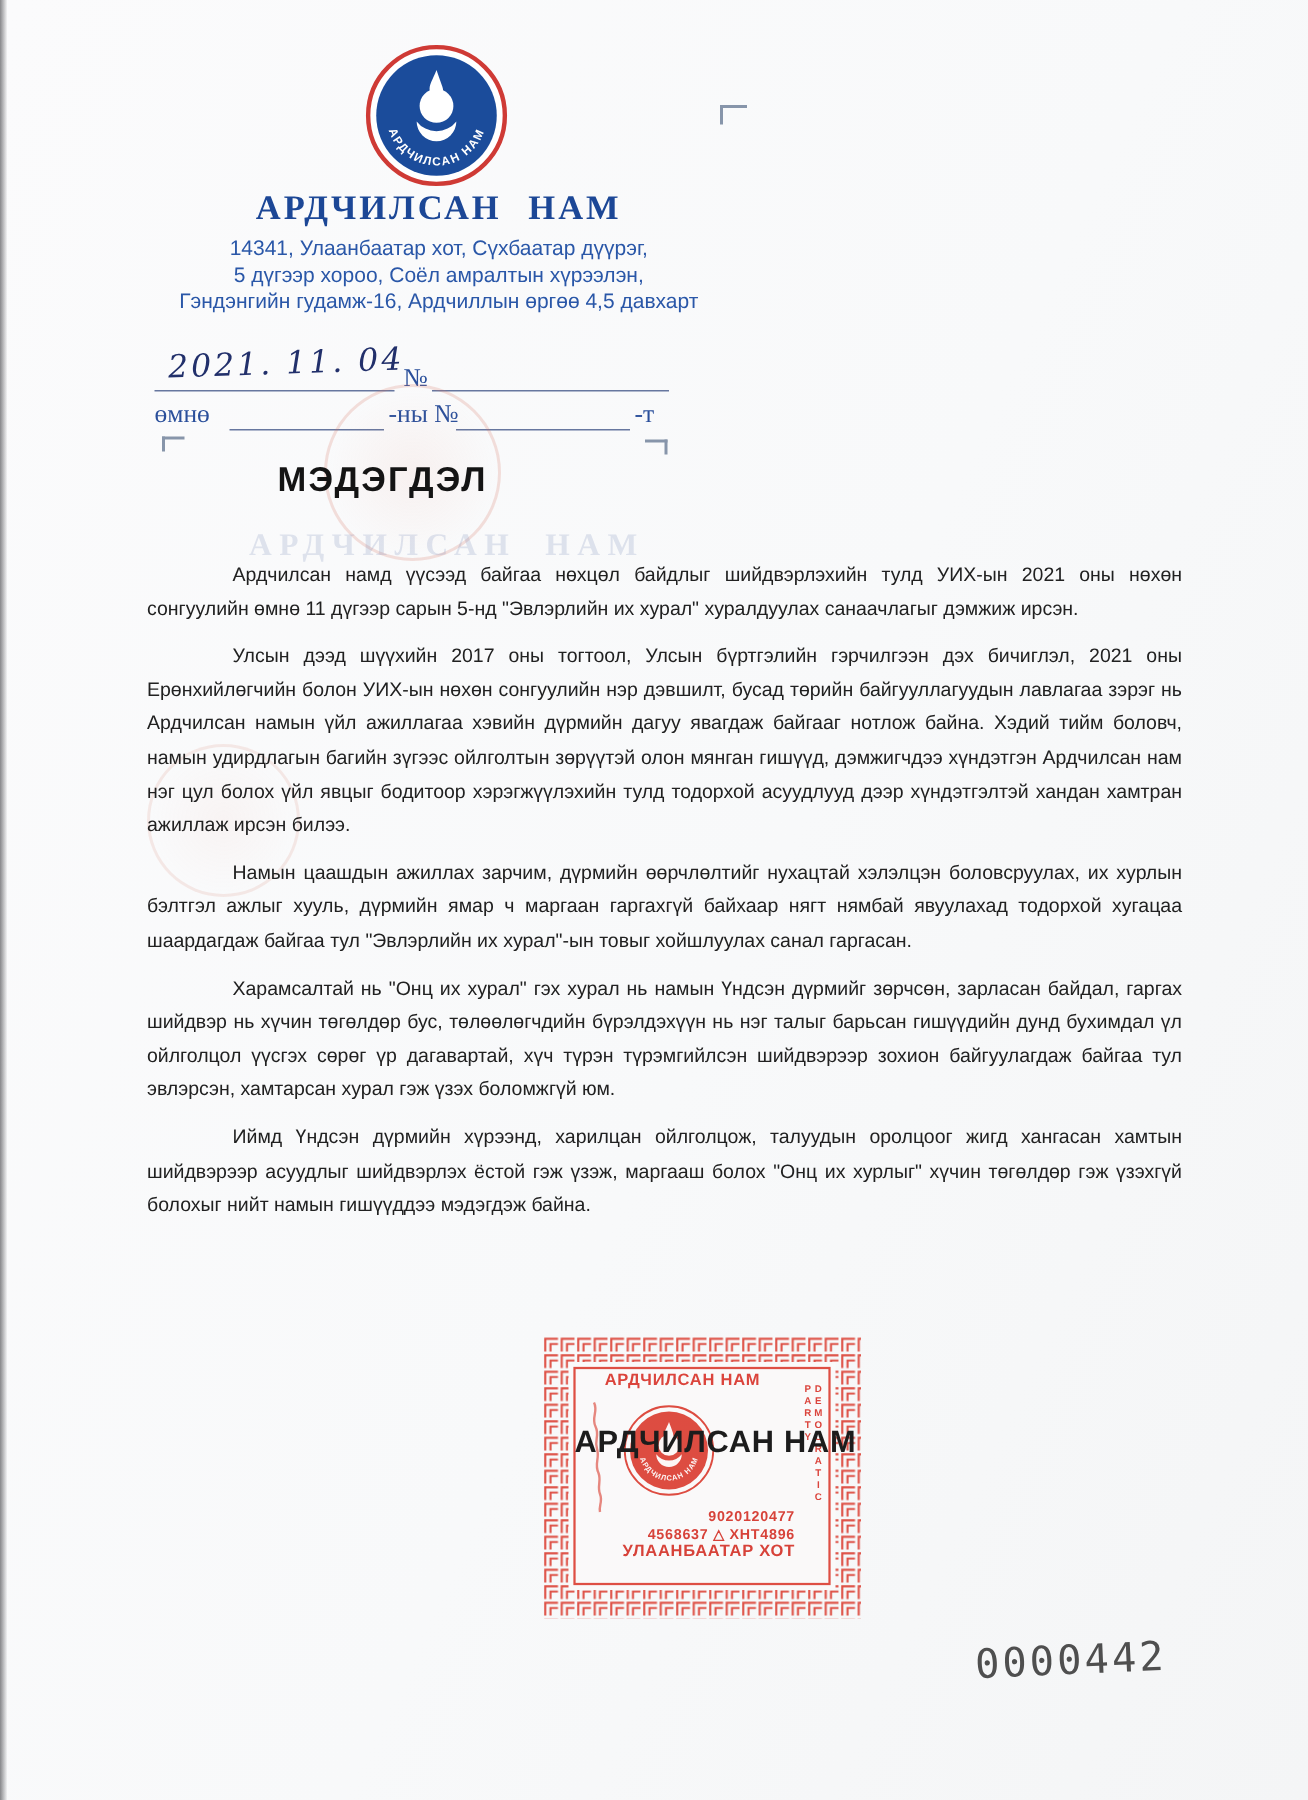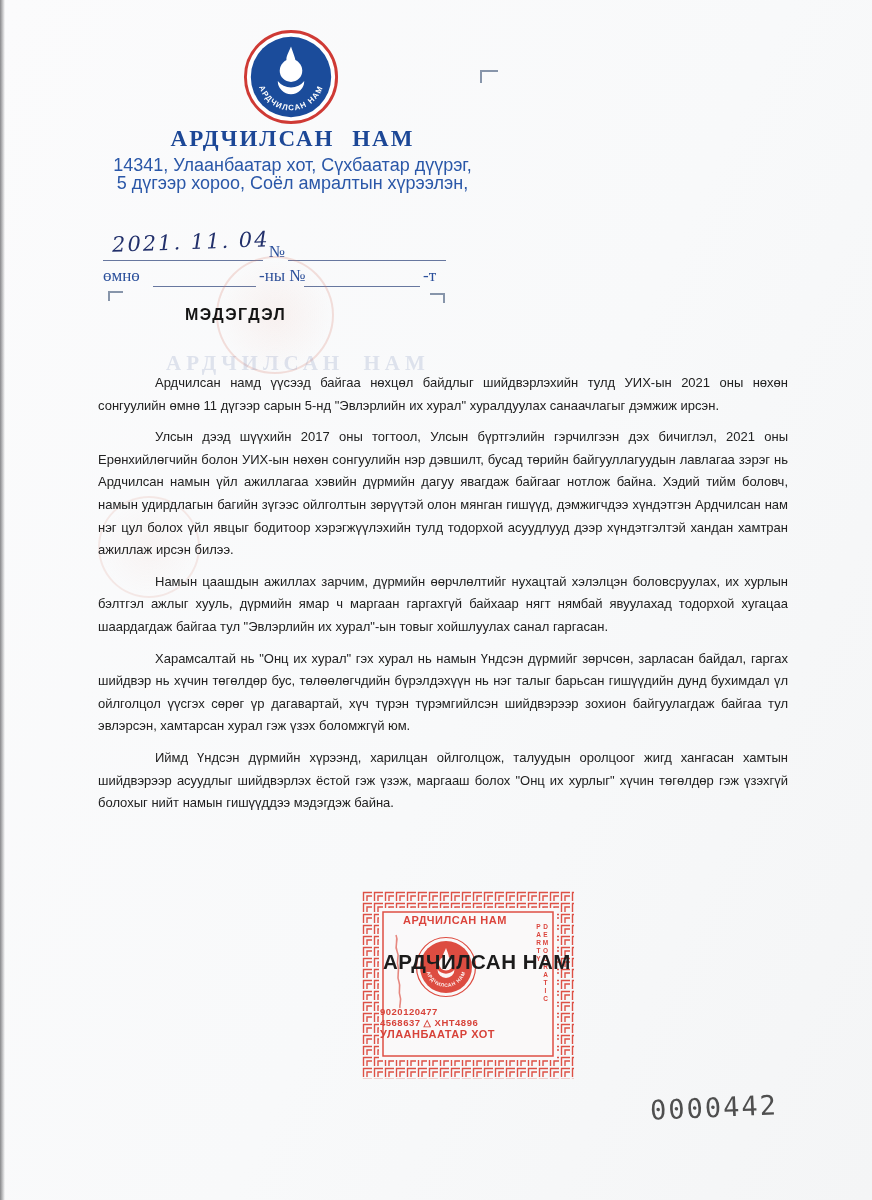--- a/index.html
+++ b/index.html
@@ -10,34 +10,34 @@
   }
   .scan-edge{position:absolute;left:0;top:0;width:5px;height:100%;
     background:linear-gradient(to right,rgba(25,25,30,.85),rgba(25,25,30,0));opacity:.6;}
 
   
   .header{position:absolute;left:55px;top:0;width:475px;text-align:center;}
   .logo{position:absolute;left:187px;top:28px;width:98px;height:98px;}
   .org-name{position:absolute;left:0;top:126px;width:100%;
     font-family:"Liberation Serif",serif;font-weight:bold;font-size:23px;
     letter-spacing:2px;word-spacing:10px;color:#1c4796;}
-  .addr{position:absolute;left:0;top:157px;width:100%;font-size:18px;line-height:17.5px;color:#2a57a8;}
+  .addr{position:absolute;left:0;top:157px;width:100%;font-size:14px;line-height:17.5px;color:#2a57a8;}
 
   
   .mark{position:absolute;border-color:#8795aa;}
   .mark.tl{border-top:2px solid #8795aa;border-left:2px solid #8795aa;}
   .mark.tr{border-top:2px solid #8795aa;border-right:2px solid #8795aa;}
 
   
   .ref-text{position:absolute;font-family:"Liberation Serif",serif;font-size:17px;color:#2a4f9b;}
   .uline{position:absolute;height:1px;background:#67779f;}
   .hand{position:absolute;left:112px;top:230px;font-family:"DejaVu Serif",serif;
     font-style:italic;font-size:21px;color:#22306b;transform:rotate(-2deg);letter-spacing:2px;}
 
-  .doc-title{position:absolute;left:185px;top:306px;font-size:16px;font-weight:bold;
+  .doc-title{position:absolute;left:185px;top:306px;font-size:23px;font-weight:bold;
     letter-spacing:1.5px;color:#141414;}
 
   
   .ghost-circle{position:absolute;border-radius:50%;}
   .gc1{left:216px;top:256px;width:114px;height:114px;
     border:2px solid rgba(214,120,100,.22);
     background:radial-gradient(circle,rgba(235,160,140,.10),rgba(235,160,140,0) 70%);}
   .gc2{left:98px;top:496px;width:98px;height:98px;
     border:2px solid rgba(214,120,100,.14);
     background:radial-gradient(circle,rgba(235,160,140,.07),rgba(235,160,140,0) 70%);}
@@ -52,21 +52,21 @@
   .body-text p:last-child{margin-bottom:0;}
 
   
   .stamp{position:absolute;left:362px;top:891px;width:212px;height:188px;opacity:.93;}
   .stamp svg{position:absolute;left:0;top:0;}
   .stamp-top{position:absolute;left:18px;top:23px;width:150px;text-align:center;
     font-size:11px;font-weight:bold;color:#d9372e;letter-spacing:.5px;}
   .stamp-side{position:absolute;right:25px;top:32px;height:122px;
     writing-mode:vertical-rl;text-orientation:upright;
     font-size:6.5px;font-weight:bold;letter-spacing:1px;color:#d9372e;}
-  .stamp-num{position:absolute;left:18px;width:150px;text-align:left;
+  .stamp-num{position:absolute;left:18px;width:150px;text-align:right;
     font-weight:bold;color:#d5352b;}
   .n1{top:115px;font-size:9.5px;letter-spacing:.5px;}
   .n2{top:126px;font-size:9.5px;letter-spacing:.5px;}
   .n3{top:137px;font-size:11px;letter-spacing:.5px;}
   .stamp-overlay{position:absolute;left:383px;top:950px;font-size:20.5px;font-weight:600;
     letter-spacing:.5px;color:#1c1c1c;}
 
   
   .doc-number{position:absolute;left:650px;top:1092px;
     font-family:"DejaVu Sans Mono",monospace;font-size:27px;letter-spacing:2px;
@@ -91,20 +91,21 @@
           <path id="logoArc" d="M16,50 A34,34 0 0 0 84,50" fill="none"></path>
         </defs>
       <text font-size="8" font-weight="bold" fill="#ffffff" letter-spacing="1.2" font-family="Liberation Sans, sans-serif">
         <textPath href="#logoArc" startOffset="50%" text-anchor="middle">АРДЧИЛСАН НАМ</textPath>
       </text>
     </svg>
     <div class="org-name">АРДЧИЛСАН  НАМ</div>
     <div class="addr">
       <div>14341, Улаанбаатар хот, Сүхбаатар дүүрэг,</div>
       <div>5 дүгээр хороо, Соёл амралтын хүрээлэн,</div>
+      <div>Гэндэнгийн гудамж-16,  Ардчиллын өргөө 4,5 давхарт</div>
     </div>
   </div>
 
   <div class="mark tl" style="left:480px;top:70px;width:16px;height:11px;"></div>
   <div class="mark tl" style="left:108px;top:291px;width:13px;height:8px;"></div>
   <div class="mark tr" style="left:430px;top:293px;width:13px;height:8px;"></div>
 
   <div class="hand">2021. 11. 04</div>
   <div class="uline" style="left:103px;top:260px;width:160px;"></div>
   <span class="ref-text" style="left:269px;top:242px;">№</span>

